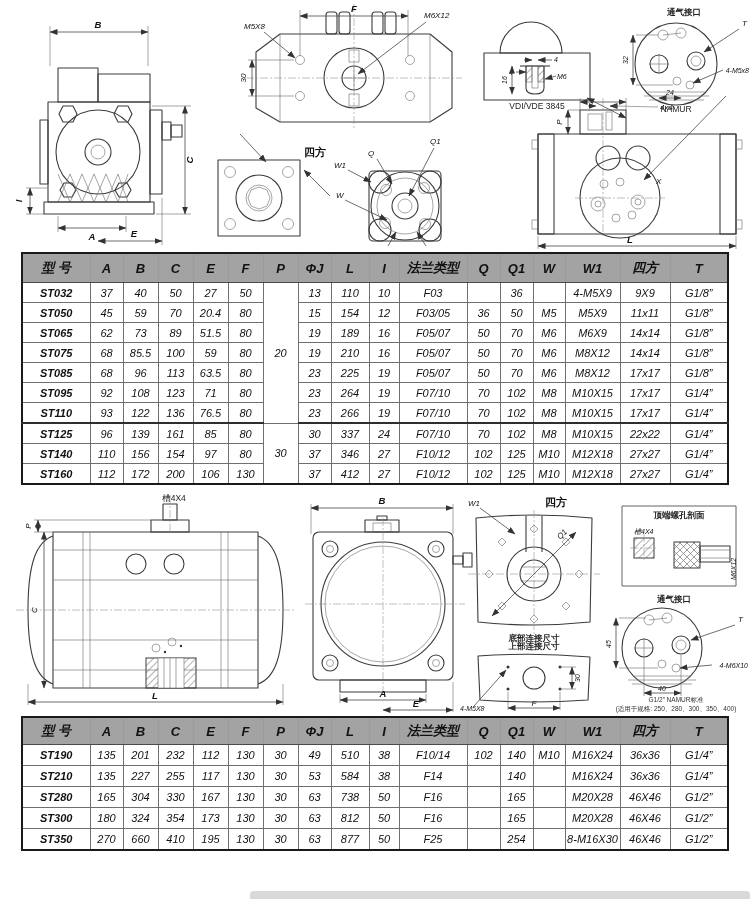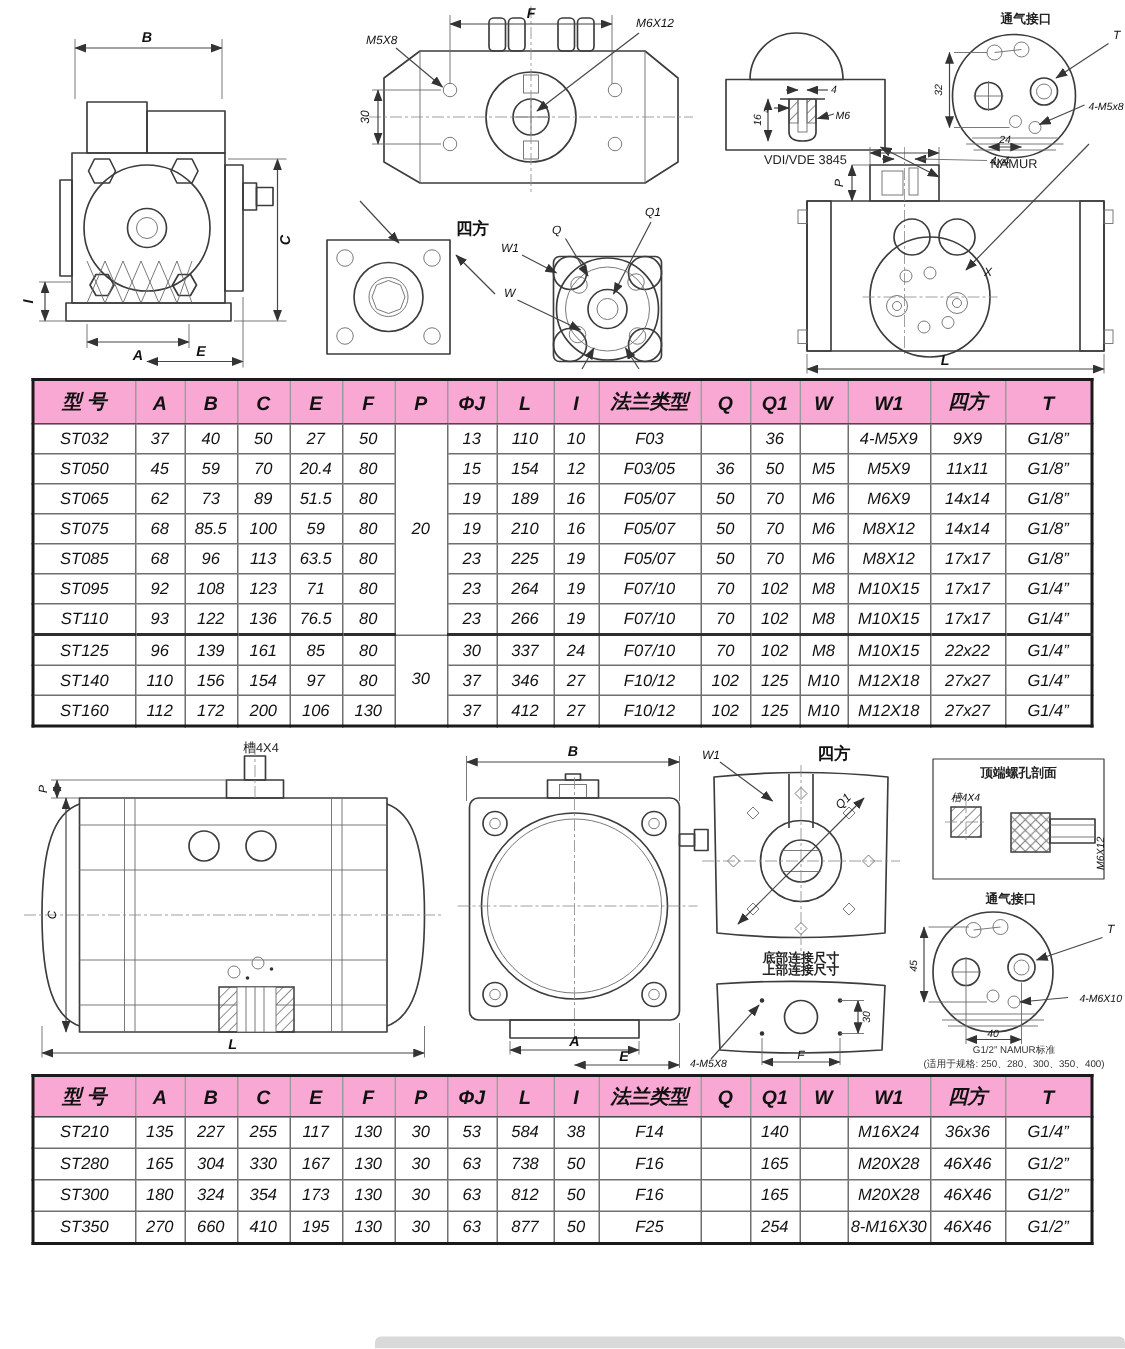--- a/index.html
+++ b/index.html
@@ -11,27 +11,27 @@
   .dim{fill:none;stroke:#474747;stroke-width:0.8;}
   .cl{fill:none;stroke:#8c8c8c;stroke-width:0.55;stroke-dasharray:8 2 2 2;}
   .t9{font:italic bold 9.5px "Liberation Sans",sans-serif;fill:#111;}
   .t8{font:italic 8px "Liberation Sans",sans-serif;fill:#111;}
   .t7{font:italic 7px "Liberation Sans",sans-serif;fill:#111;}
   .cn{font:bold 10px "Liberation Sans",sans-serif;fill:#111;}
   .cns{font:8.5px "Liberation Sans",sans-serif;fill:#222;}
   .cnx{font:6.5px "Liberation Sans",sans-serif;fill:#333;}
   .spec{position:absolute;border-collapse:collapse;table-layout:fixed;background:#fff;
         border:2px solid #1a1a1a;}
-  .spec th{background:#f9a8d4;border:1px solid #9b9b9b;border-left:1px dotted #808080;
+  .spec th{background:#a3a3a3;border:1px solid #9b9b9b;border-left:1px dotted #808080;
         border-bottom:1.5px solid #4a4a4a;font:bold italic 13px "Liberation Sans",sans-serif;
         padding:0;color:#111;}
   .spec th:first-child{border-left:none;}
   .spec td{border:1px solid #6f6f6f;font:italic 11px "Liberation Sans",sans-serif;
         text-align:center;padding:0;color:#111;white-space:nowrap;overflow:hidden;}
-  .spec td.model{font-weight:normal;}
+  .spec td.model{font-weight:bold;}
   #t1{left:21px;top:252px;} #t1 th{height:28px;} #t1 td{height:19px;}
   #t2{left:21px;top:716px;} #t2 th{height:26px;} #t2 td{height:20px;}
   #t1 tr.gbrk td{border-bottom:2px solid #2e2e2e;}
   .bottom-bar{position:absolute;left:250px;top:891px;width:500px;height:8px;
         background:#d9d9d9;border-radius:4px 4px 0 0;}
 </style>
 </head>
 <body>
 
 <div class="sheet">
@@ -683,20 +683,39 @@
           <th>Q</th>
           <th>Q1</th>
           <th>W</th>
           <th>W1</th>
           <th>四方</th>
           <th>T</th>
         </tr>
       </thead>
       <tbody>
         <tr>
+          <td class="model">ST190</td>
+          <td>135</td>
+          <td>201</td>
+          <td>232</td>
+          <td>112</td>
+          <td>130</td>
+          <td>30</td>
+          <td>49</td>
+          <td>510</td>
+          <td>38</td>
+          <td>F10/14</td>
+          <td>102</td>
+          <td>140</td>
+          <td>M10</td>
+          <td>M16X24</td>
+          <td>36x36</td>
+          <td>G1/4”</td>
+        </tr>
+        <tr>
           <td class="model">ST210</td>
           <td>135</td>
           <td>227</td>
           <td>255</td>
           <td>117</td>
           <td>130</td>
           <td>30</td>
           <td>53</td>
           <td>584</td>
           <td>38</td>

